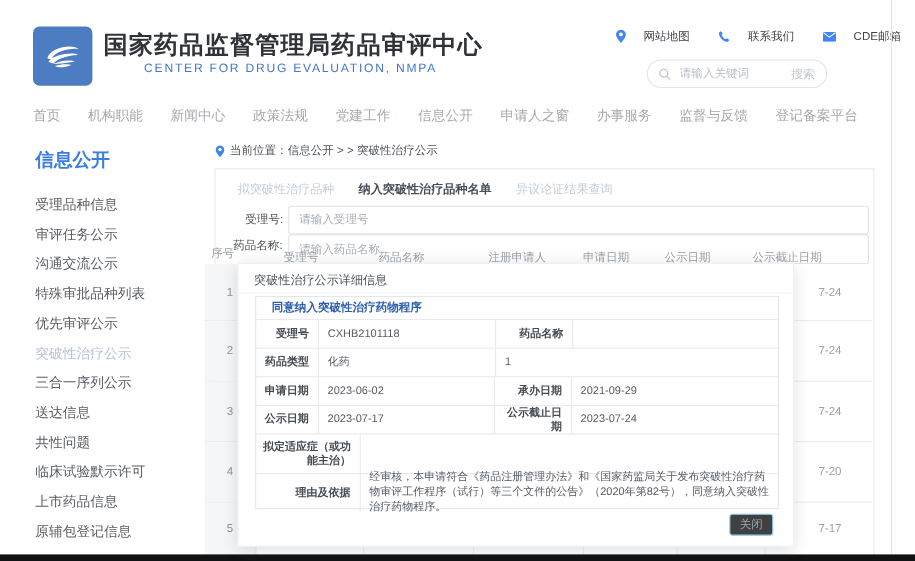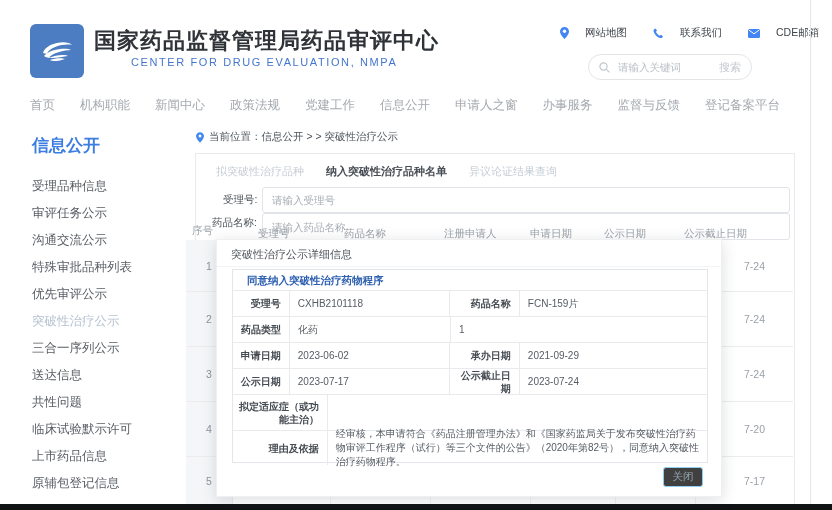--- a/index.html
+++ b/index.html
@@ -240,21 +240,20 @@
     <div class="modal-title">突破性治疗公示详细信息</div>
     <div class="modal-title-sep"></div>
 
     <div class="detail-box">
       <div class="d-sec">同意纳入突破性治疗药物程序</div>
 
       <div class="d-row">
         <div class="d-label w-l1">受理号</div>
         <div class="d-value w-v1">CXHB2101118</div>
         <div class="d-label w-l2">药品名称</div>
-        <div class="d-value w-v2">FCN-159片</div>
       </div>
       <div class="d-row">
         <div class="d-label w-l1">药品类型</div>
         <div class="d-value w-v1">化药</div>
         <div class="d-value w-v2">1</div>
       </div>
       <div class="d-row">
         <div class="d-label w-l1">申请日期</div>
         <div class="d-value w-v1">2023-06-02</div>
         <div class="d-label w-l2">承办日期</div>

